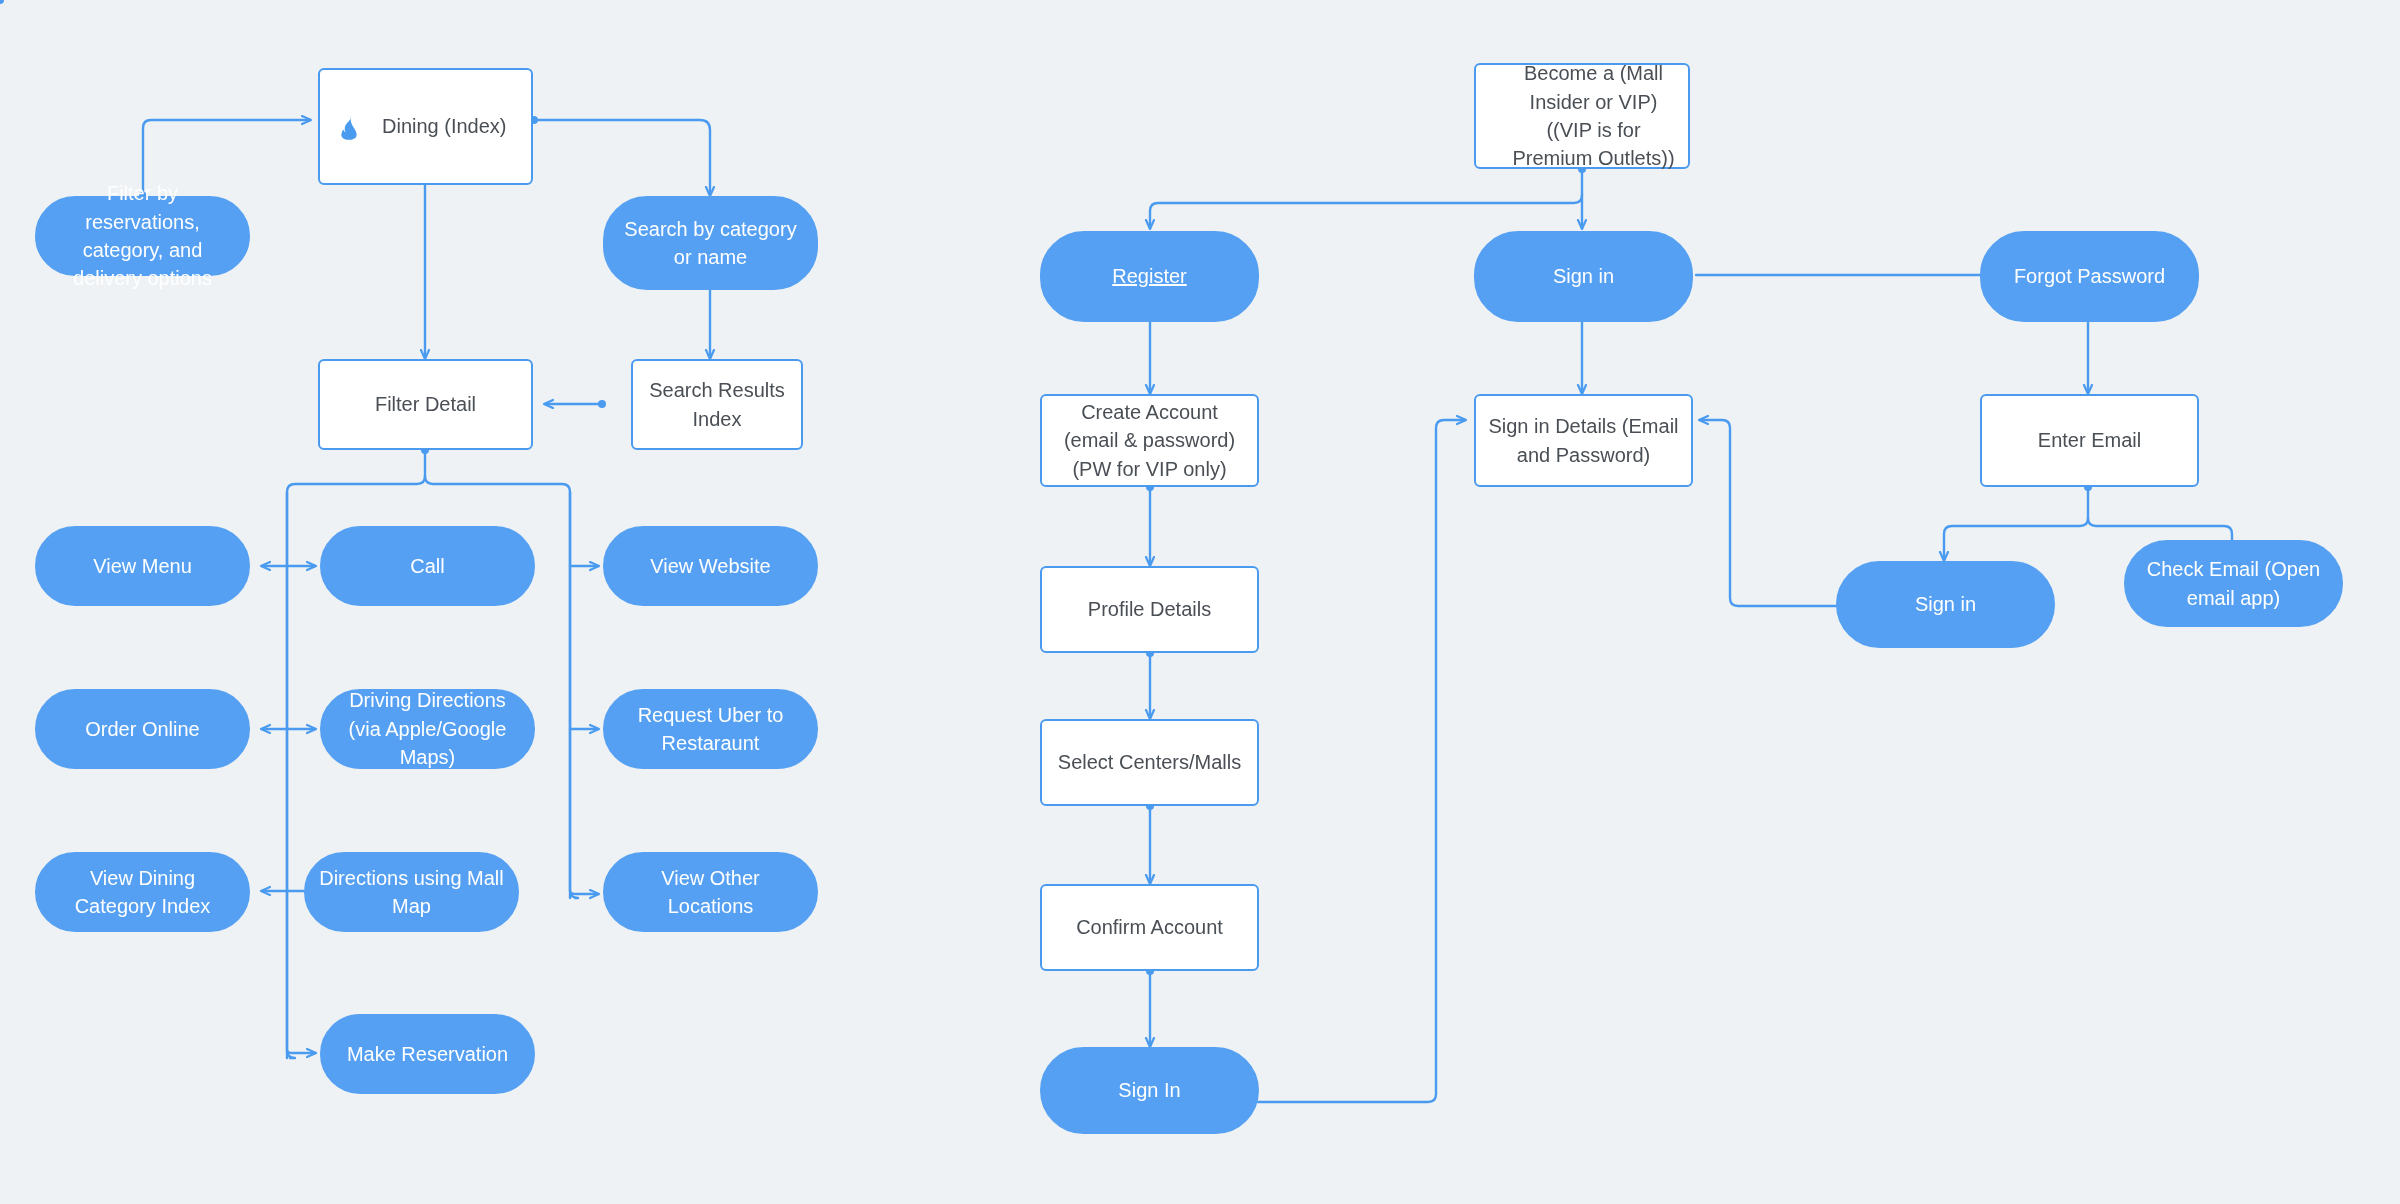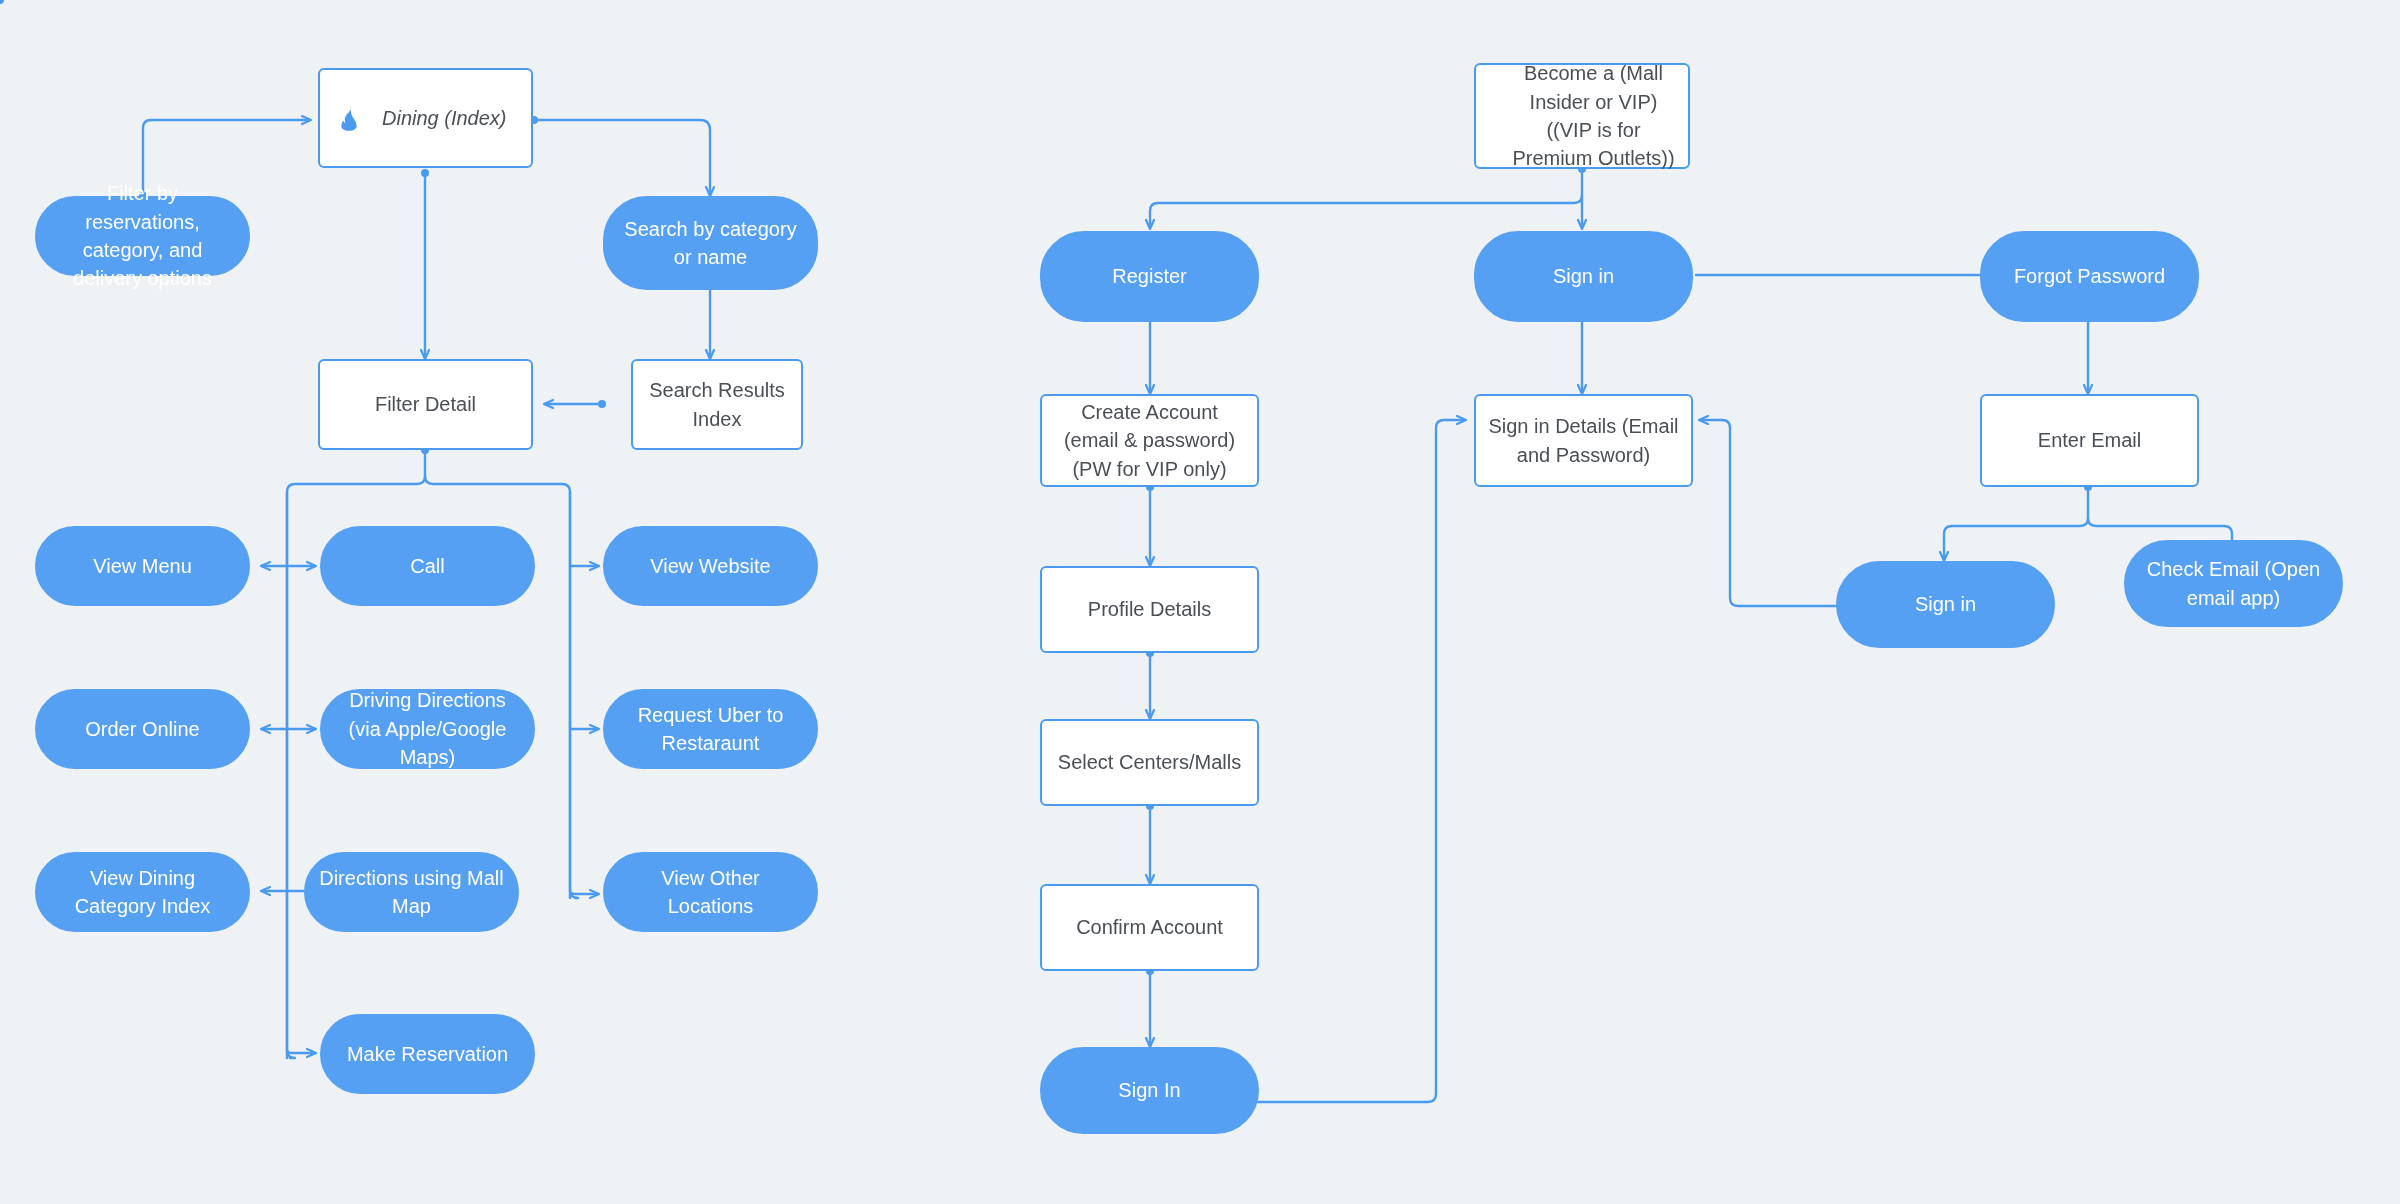--- a/index.html
+++ b/index.html
@@ -119,21 +119,21 @@
       <circle cx="2088,487" r="4" fill="#4a9bf0" stroke="none"></circle>
       <circle cx="2088" cy="487" r="4" fill="#4a9bf0" stroke="none"></circle>
       <path d="M2088,487 L2088,518 Q2088,526 2080,526 L1952,526 Q1944,526 1944,534 L1944,560" marker-end="url(#arrow)"></path>
       <path d="M2088,518 Q2088,526 2096,526 L2224,526 Q2232,526 2232,534 L2232,560" marker-end="url(#arrow)"></path>
 
       <path d="M1836,606 L1738,606 Q1730,606 1730,598 L1730,428 Q1730,420 1722,420 L1700,420" marker-end="url(#arrow)"></path>
 
     </g>
   </svg>
 
-  <div class="node rect with-icon" style="left:318px;top:68px;width:215px;height:100px;font-style:italic;">
+  <div class="node rect with-icon" style="left:318px;top:68px;width:215px;height:117px;">
     <span class="flame">
       <svg viewBox="0 0 24 28" width="22" height="26" aria-hidden="true">
         <path d="M13.5 0.5c1.2 4.3-1.1 6.4-2.8 8.4-1.9 2.2-3.4 4.2-3.4 7.3 0 1.4.4 2.7 1 3.7-1.9-1-2.6-3.1-2.6-3.1-1.3 1.8-2 3.9-2 6 0 .3 0 .6.1.9C4.3 26.2 7.9 28 12 28s7.7-1.8 8.2-4.3c.1-.3.1-.6.1-.9 0-5.3-3.6-8.3-5.1-11.6-.9-2-1.5-5.5-1.7-10.7z" fill="#4a9bf0"></path>
       </svg>
     </span>
     <span class="lbl">Dining (Index)</span>
   </div>
 
   <div class="node pill" style="left:35px;top:196px;width:215px;height:80px;text-align:center;">
     <span class="lbl">Filter by reservations, category, and delivery options</span>
@@ -188,21 +188,21 @@
   </div>
 
   <div class="node pill" style="left:320px;top:1014px;width:215px;height:80px;">
     <span class="lbl">Make Reservation</span>
   </div>
 
   <div class="node rect" style="left:1474px;top:63px;width:216px;height:106px;padding-left:35px;">
     <span class="lbl">Become a (Mall Insider or VIP) ((VIP is for Premium Outlets))</span>
   </div>
 
-  <div class="node pill" style="left:1040px;top:231px;width:219px;height:91px;">
+  <div class="node pill" style="left:1040px;top:231px;width:219px;height:91px;text-decoration:underline;">
     <span class="lbl">Register</span>
   </div>
 
   <div class="node pill" style="left:1474px;top:231px;width:219px;height:91px;">
     <span class="lbl">Sign in</span>
   </div>
 
   <div class="node pill" style="left:1980px;top:231px;width:219px;height:91px;">
     <span class="lbl">Forgot Password</span>
   </div>

